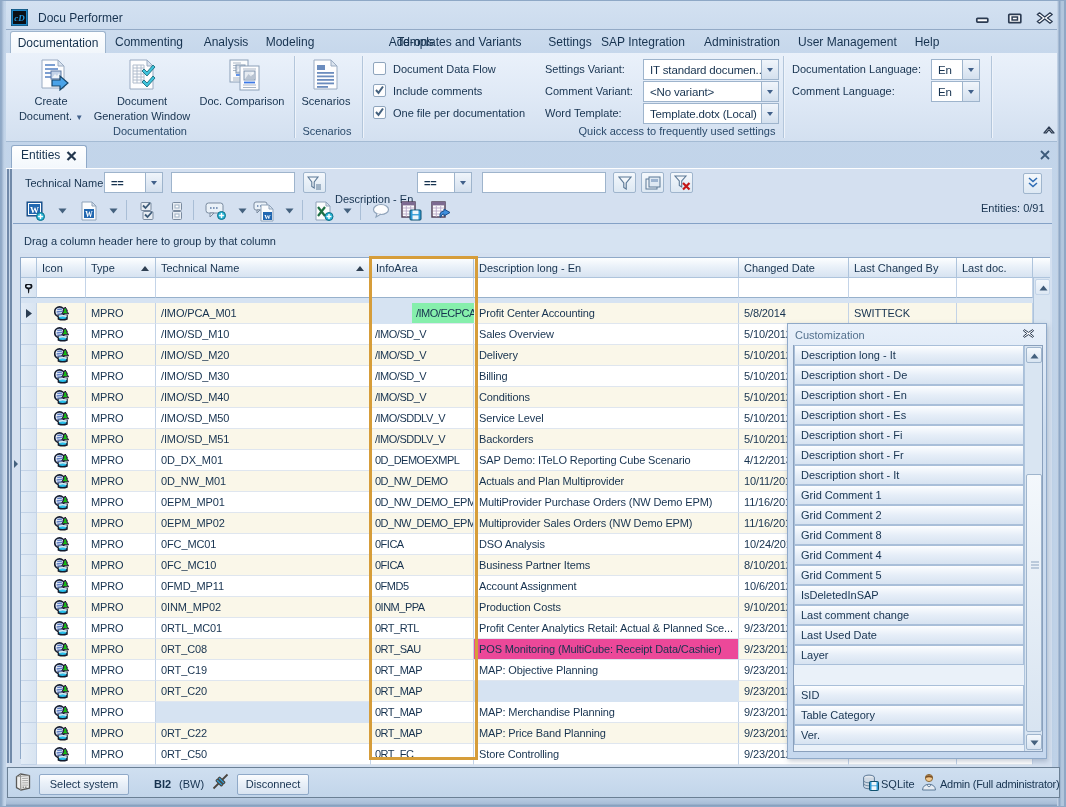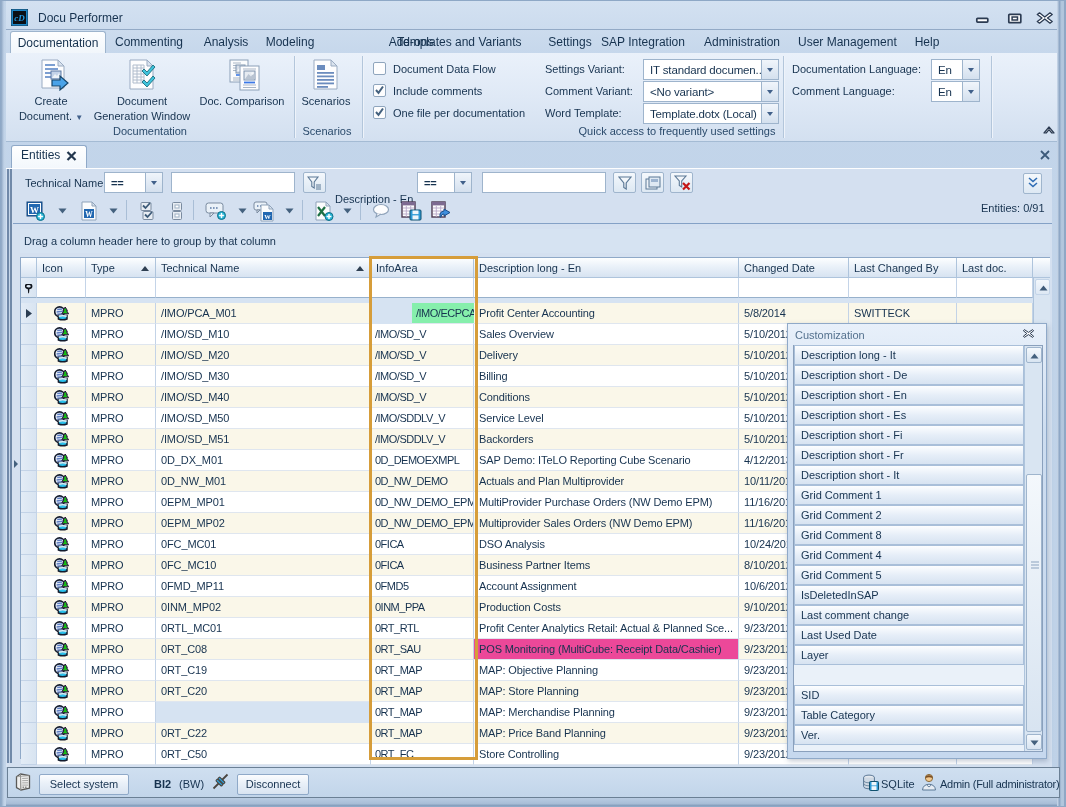--- a/index.html
+++ b/index.html
@@ -771,21 +771,20 @@
 <circle cx="5.6" cy="5.8" r="4.9" fill="#eef3fb" stroke="#131b2d" stroke-width="1.6"></circle>
 <path d="M3.2 3.6 L8.2 3.1 M2.6 5.9 L8.8 5.3 M3.2 8.2 L8.8 7.7" stroke="#5c7cc0" stroke-width="1.5" fill="none"></path>
 <path d="M11.2 1 L13.4 4.6 L12.5 4.6 L14.6 7.8 L7.8 7.8 L9.9 4.6 L9 4.6 Z" fill="#17bd17" stroke="#2a0d3d" stroke-width="1"></path>
 <path d="M4.4 9.4 L13 9.4 L13 13 Q8.7 14.6 4.4 13 Z" fill="#2ac0ec" stroke="#131b2d" stroke-width="1.5"></path>
 <path d="M4.7 10.1 Q8.7 9.3 12.7 10.1" stroke="#d8f4fc" stroke-width="1.6" fill="none"></path>
 </svg></span>
         </div>
         <div class="cell" style="left:65px;width:70px;background:#faf7e9;">MPRO</div>
         <div class="cell" style="left:135px;width:215px;background:#faf7e9;">0RT_C20</div>
         <div class="cell" style="left:350px;width:103px;background:#faf7e9;letter-spacing:-0.5px;padding-left:4px;">0RT_MAP</div>
-        <div class="cell" style="left:453px;width:265px;background:#faf7e9;">MAP: Store Planning</div>
         <div class="cell" style="left:718px;width:110px;background:#faf7e9;">9/23/2012</div>
         <div class="cell" style="left:828px;width:108px;background:#faf7e9;"></div>
         <div class="cell" style="left:936px;width:76px;background:#faf7e9;"></div>
       </div>
 <div class="row" style="top:444px">
         <div class="cell ind" style="left:0;width:16px;"></div>
         <div class="cell" style="left:16px;width:49px;background:#ffffff;padding:0;">
           <span style="position:absolute;left:17px;top:3px"><svg width="16" height="16" viewBox="0 0 16 16">
 <circle cx="5.6" cy="5.8" r="4.9" fill="#eef3fb" stroke="#131b2d" stroke-width="1.6"></circle>
 <path d="M3.2 3.6 L8.2 3.1 M2.6 5.9 L8.8 5.3 M3.2 8.2 L8.8 7.7" stroke="#5c7cc0" stroke-width="1.5" fill="none"></path>

